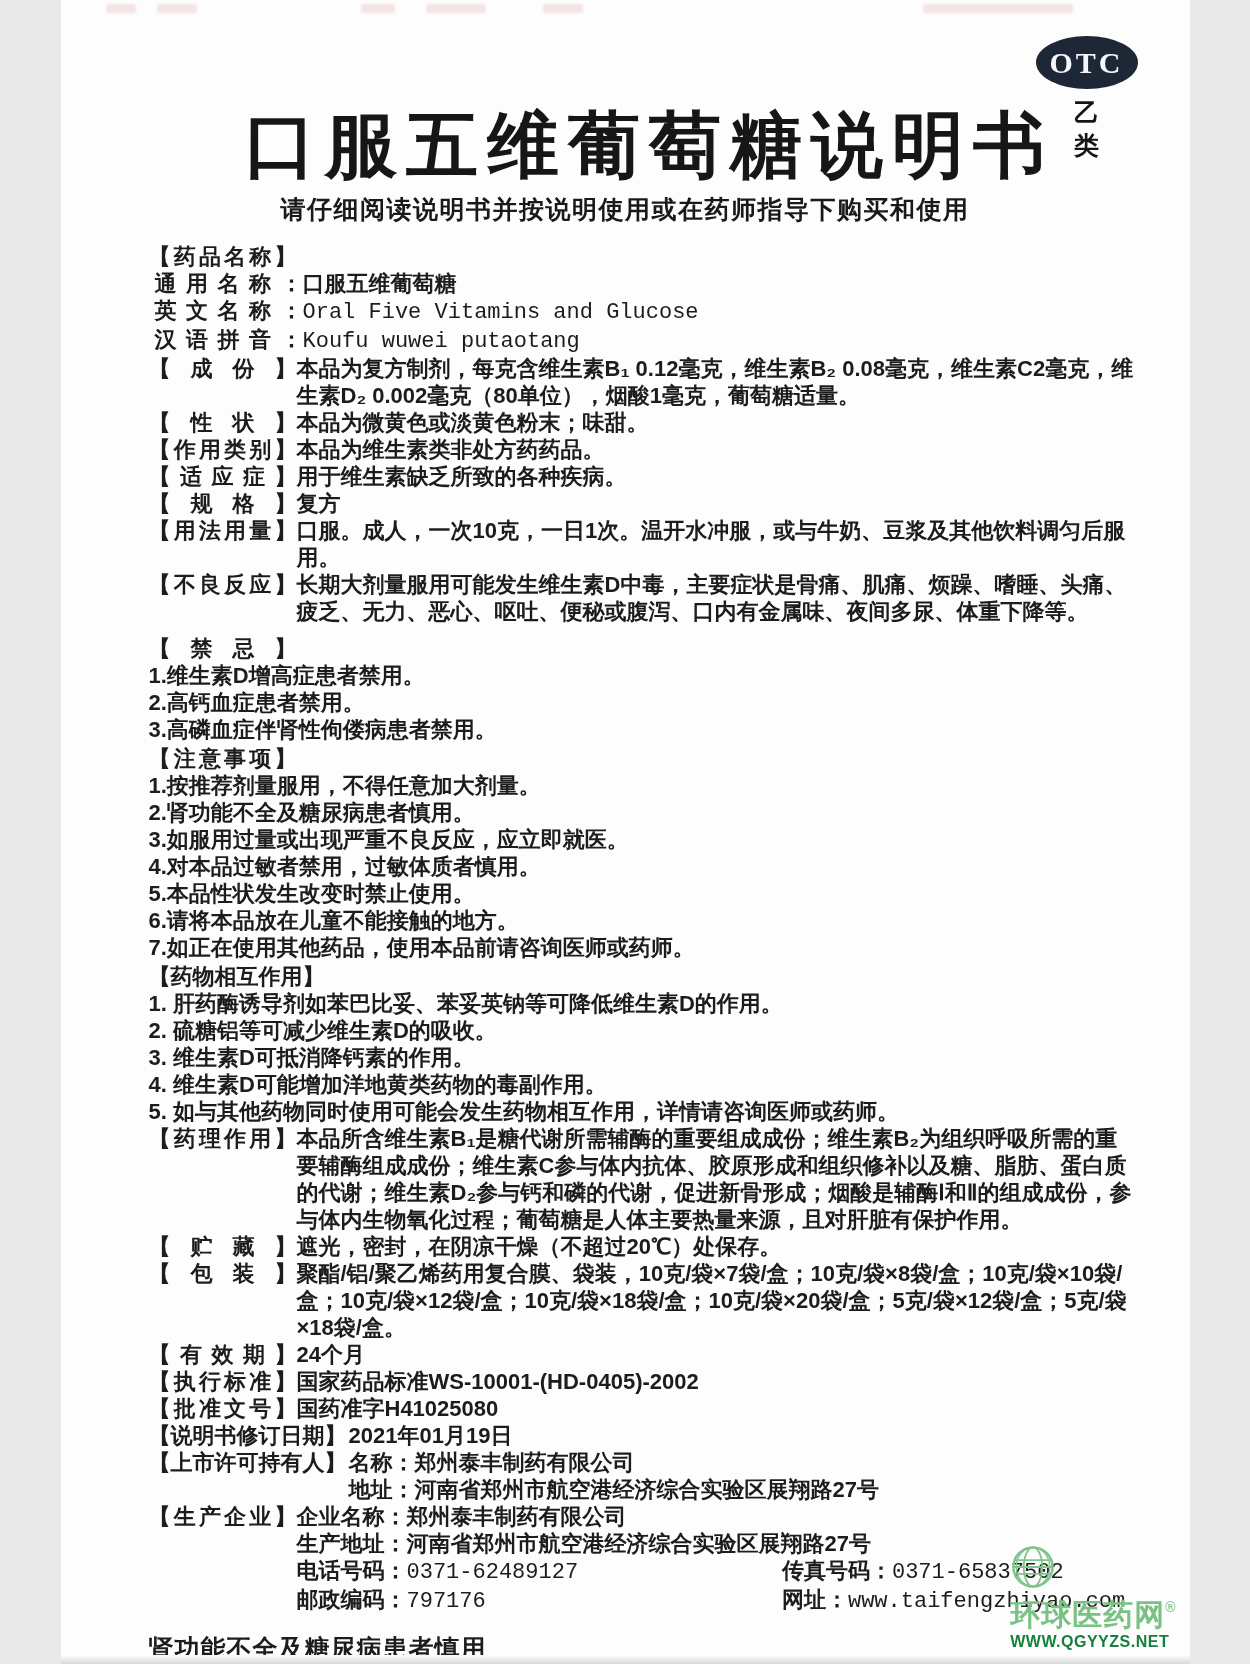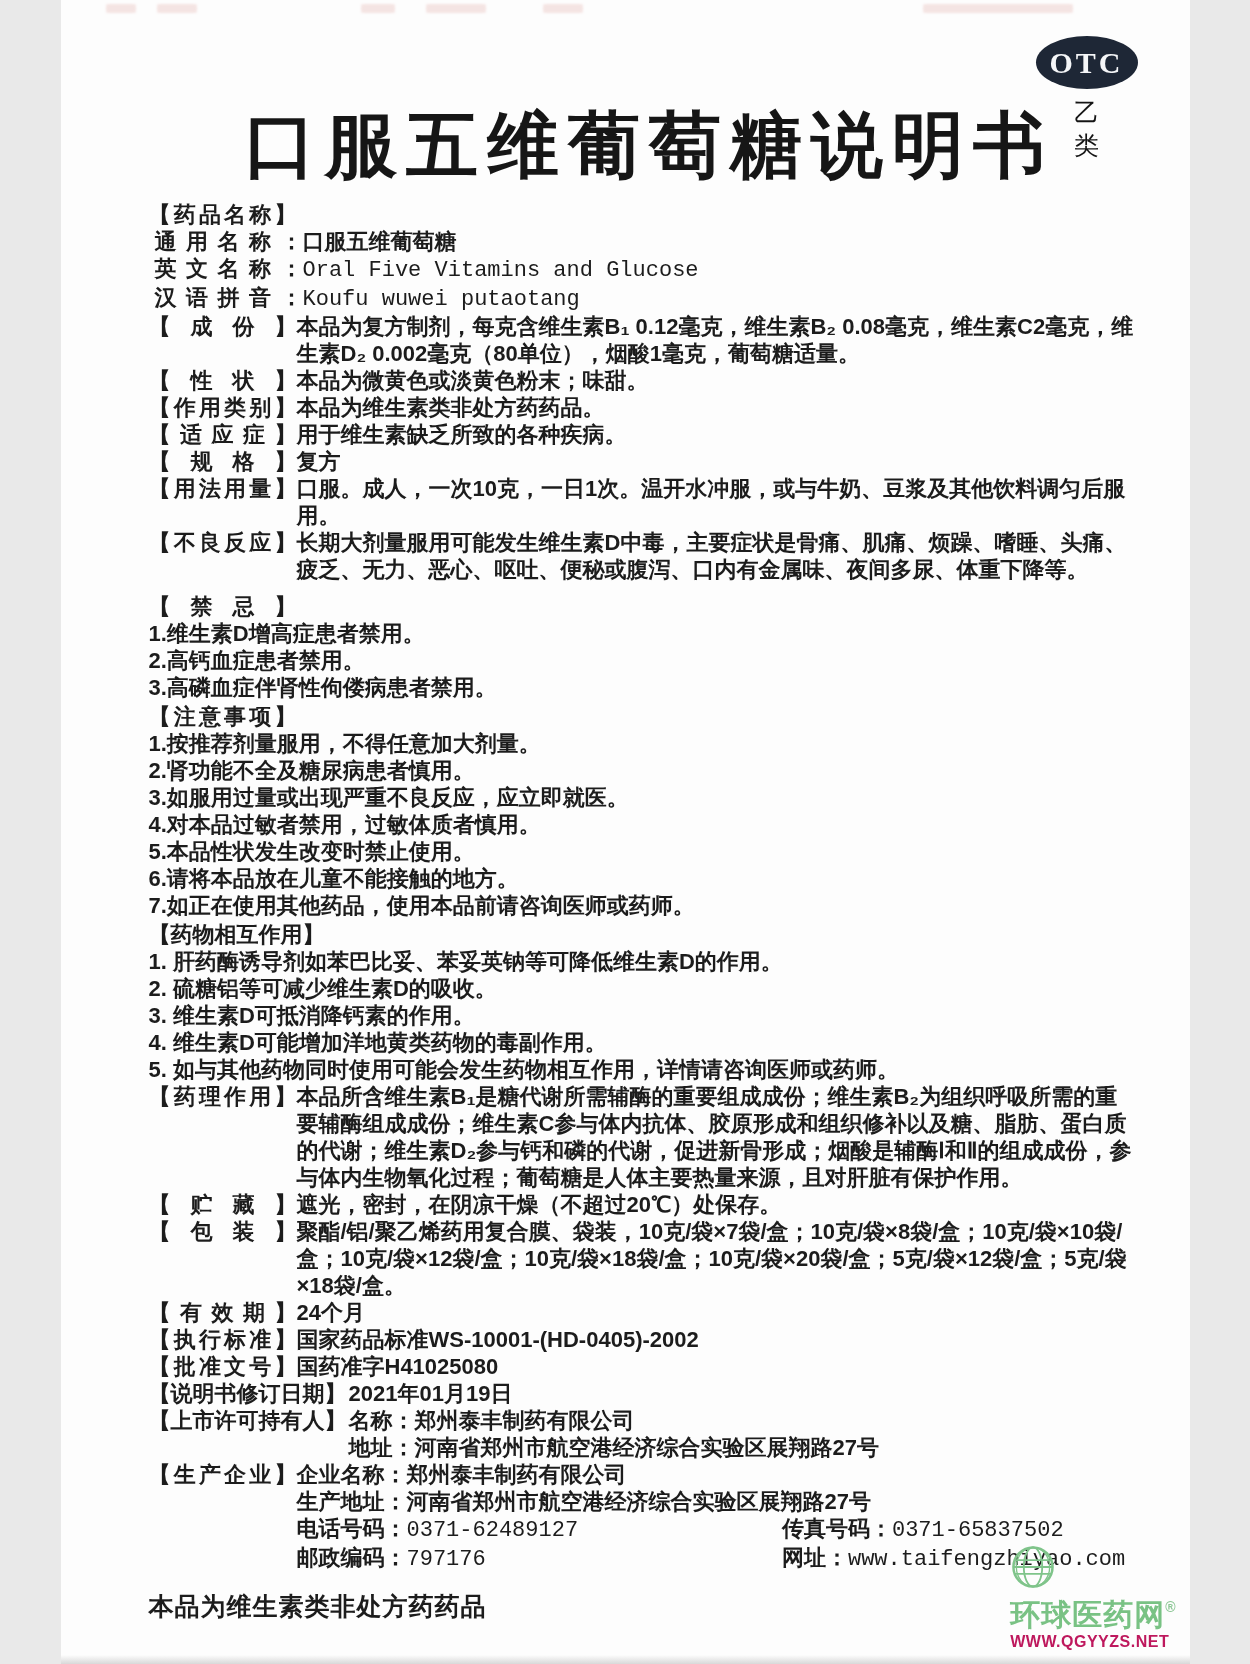--- a/index.html
+++ b/index.html
@@ -25,21 +25,21 @@
   
   .otc{position:absolute;top:36px;right:44px;width:118px;text-align:center;}
   .otc-ellipse{
     width:102px;height:53px;margin:0 auto;background:#1e2736;border-radius:50%;
     display:flex;align-items:center;justify-content:center;
   }
   .otc-ellipse span{
     color:#f5f6f8;font-family:"Liberation Serif",serif;font-weight:700;
     font-size:30px;letter-spacing:3px;
   }
-  .otc-class{margin-top:7px;font-size:25px;font-weight:400;letter-spacing:16px;
+  .otc-class{margin-top:7px;font-size:25px;font-weight:700;letter-spacing:16px;
     padding-left:16px;color:#141414;}
   
   .title{
     margin:108px 0 0 0;text-align:center;
     font-size:72px;font-weight:900;letter-spacing:9px;color:#161616;
     line-height:1.05;
     padding-left:48px;
   }
   .subtitle{
     margin-top:9px;text-align:center;font-size:25px;font-weight:900;
@@ -68,21 +68,21 @@
   .twocol .c2{flex:1;}
   .footer-note{margin:20px 0 0 0;font-size:25px;font-weight:900;letter-spacing:1px;}
   
   .watermark{
     position:absolute;right:14px;bottom:14px;
     display:flex;align-items:flex-start;gap:6px;flex-direction:column;
   }
   .wm-text{line-height:1;}
   .wm-name{font-size:30px;font-weight:900;color:#79c284;letter-spacing:1px;}
   .wm-reg{font-size:14px;color:#8cc795;vertical-align:top;font-weight:700;}
-  .wm-url{margin-top:4px;font-size:16px;font-weight:700;color:#be185d;letter-spacing:.5px;}
+  .wm-url{margin-top:4px;font-size:16px;font-weight:700;color:#15803d;letter-spacing:.5px;}
 </style>
 </head>
 <body>
 
 <div class="page">
 
   <div class="top-artifacts">
     <span style="left:45px;width:30px"></span>
     <span style="left:96px;width:40px"></span>
     <span style="left:300px;width:34px"></span>
@@ -93,20 +93,21 @@
   </div>
 
   <div class="otc">
     <div class="otc-ellipse">
       <span>OTC</span>
     </div>
     <div class="otc-class">乙 类</div>
   </div>
 
   <div class="title">口服五维葡萄糖说明书</div>
+  <div class="subtitle">请仔细阅读说明书并按说明使用或在药师指导下购买和使用</div>
 
   <div class="doc">
 
     <div class="row">
       <span class="lbl">【药品名称】</span>
     </div>
     <div class="row">
       <span class="key">通用名称：</span>
       <span class="cnt">口服五维葡萄糖</span>
     </div>
@@ -249,21 +250,21 @@
           <span class="c1">
             <span>邮政编码：</span><span class="mono">797176</span>
           </span>
           <span class="c2">
             <span>网址：</span><span class="mono">www.taifengzhiyao.com</span>
           </span>
         </div>
       </div>
     </div>
 
-    <div class="footer-note">本品为维生素类非处方药药品</div>
+    <div class="footer-note">肾功能不全及糖尿病患者慎用</div>
   </div>
 
   <div class="watermark">
     <span>
       <svg width="46" height="46" viewBox="0 0 40 40" fill="none">
         <circle cx="20" cy="20" r="17" stroke="#7fc48a" stroke-width="2.2"></circle>
         <ellipse cx="20" cy="20" rx="8" ry="17" stroke="#7fc48a" stroke-width="1.6"></ellipse>
         <ellipse cx="20" cy="20" rx="14.5" ry="17" stroke="#7fc48a" stroke-width="1.2"></ellipse>
         <line x1="3.5" y1="14" x2="36.5" y2="14" stroke="#7fc48a" stroke-width="1.6"></line>
         <line x1="3" y1="20" x2="37" y2="20" stroke="#7fc48a" stroke-width="1.6"></line>

